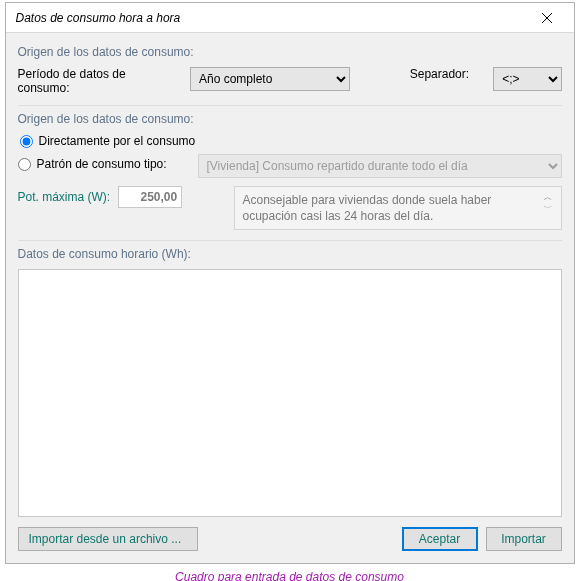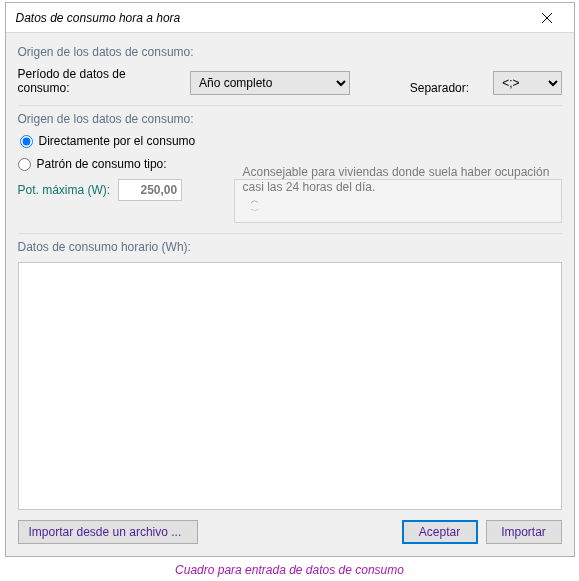--- a/index.html
+++ b/index.html
@@ -41,21 +41,21 @@
       border: none;
       margin: 0 0 6px 0;
       padding: 0;
     }
     .group-heading {
       color: #5f7389;
       font-size: 12px;
       margin: 4px 0 8px 0;
     }
     .group-inner { border-bottom: 1px solid #dedede; padding-bottom: 10px; margin-bottom: 4px; }
-    .row { display: flex; align-items: flex-end; gap: 24px; }
+    .row { display: flex; align-items: flex-start; gap: 24px; }
     .lbl { color: #000; }
     .lbl-disabled { color: #0f766e; }
     select, input[type="text"] {
       font-family: inherit;
       font-size: 12px;
       padding: 2px 4px;
     }
     select.combo {
       background: #e6e6e6;
       border: 1px solid #adadad;
@@ -77,22 +77,21 @@
     .pattern-row select { flex:1; }
     .desc-box {
       border: 1px solid #d4d4d4;
       background: #f4f4f4;
       padding: 6px 8px;
       color: #7a7a7a;
       font-size: 12px;
       height: 44px;
       display: flex;
       align-items: flex-start;
-      justify-content: flex-end;
-      flex-direction: column;
+      justify-content: space-between;
     }
     .desc-box .desc-text { flex:1; line-height:1.3; }
     .desc-box .scroll-btns { display:flex; flex-direction:column; gap:2px; margin-left:8px; }
     .desc-box .scroll-btns span { font-size:9px; color:#888; line-height:1; }
     .desc-row { display:flex; align-items:flex-start; gap:8px; }
     .desc-row .pot-col { width: 208px; display:flex; align-items:center; gap:8px; }
     .pot-input {
       width: 64px;
       height: 22px;
       text-align: right;
@@ -114,21 +113,21 @@
       justify-content: space-between;
       margin-top: 10px;
     }
     .btn {
       font-family: inherit;
       font-size: 12px;
       height: 24px;
       padding: 0 12px;
       background: #e1e1e1;
       border: 1px solid #adadad;
-      color: #4c1d95;
+      color: #0f766e;
     }
     .btn-import { width: 180px; text-align: left; padding-left:10px; }
     .btn-primary { border: 2px solid #0078d7; background:#e1e1e1; }
     .footer-right { display:flex; gap:8px; }
     .caption {
       text-align: center;
       color: #a21caf;
       font-style: italic;
       font-size: 12px;
       margin-top: 6px;
@@ -175,20 +174,23 @@
           <span class="lbl">Directamente por el consumo</span>
         </div>
 
         <div class="pattern-row">
           <div class="pattern-left">
             <div class="radio-row" style="margin:0">
               <input type="radio" name="origin" style="">
               <span class="lbl">Patrón de consumo tipo:</span>
             </div>
           </div>
+          <select class="combo-disabled" disabled="" style="flex:1">
+            <option>[Vivienda] Consumo repartido durante todo el día</option>
+          </select>
         </div>
 
         <div class="desc-row">
           <div class="pot-col">
             <span class="lbl-disabled">Pot. máxima (W):</span>
             <input type="text" class="pot-input" disabled="" value="250,00" style="">
           </div>
           <div class="desc-box" style="flex:1">
             <div class="desc-text">Aconsejable para viviendas donde suela haber ocupación casi las 24 horas del día.</div>
             <div class="scroll-btns">

